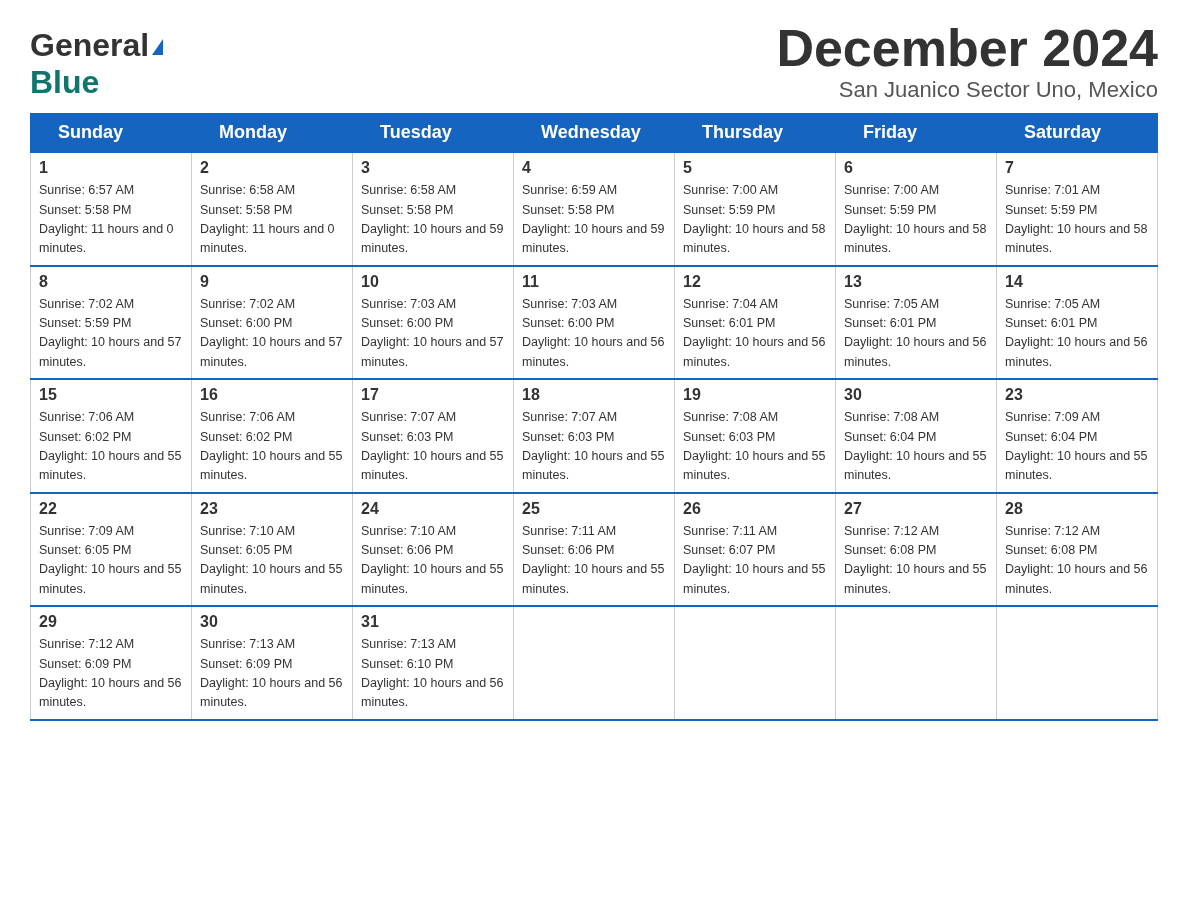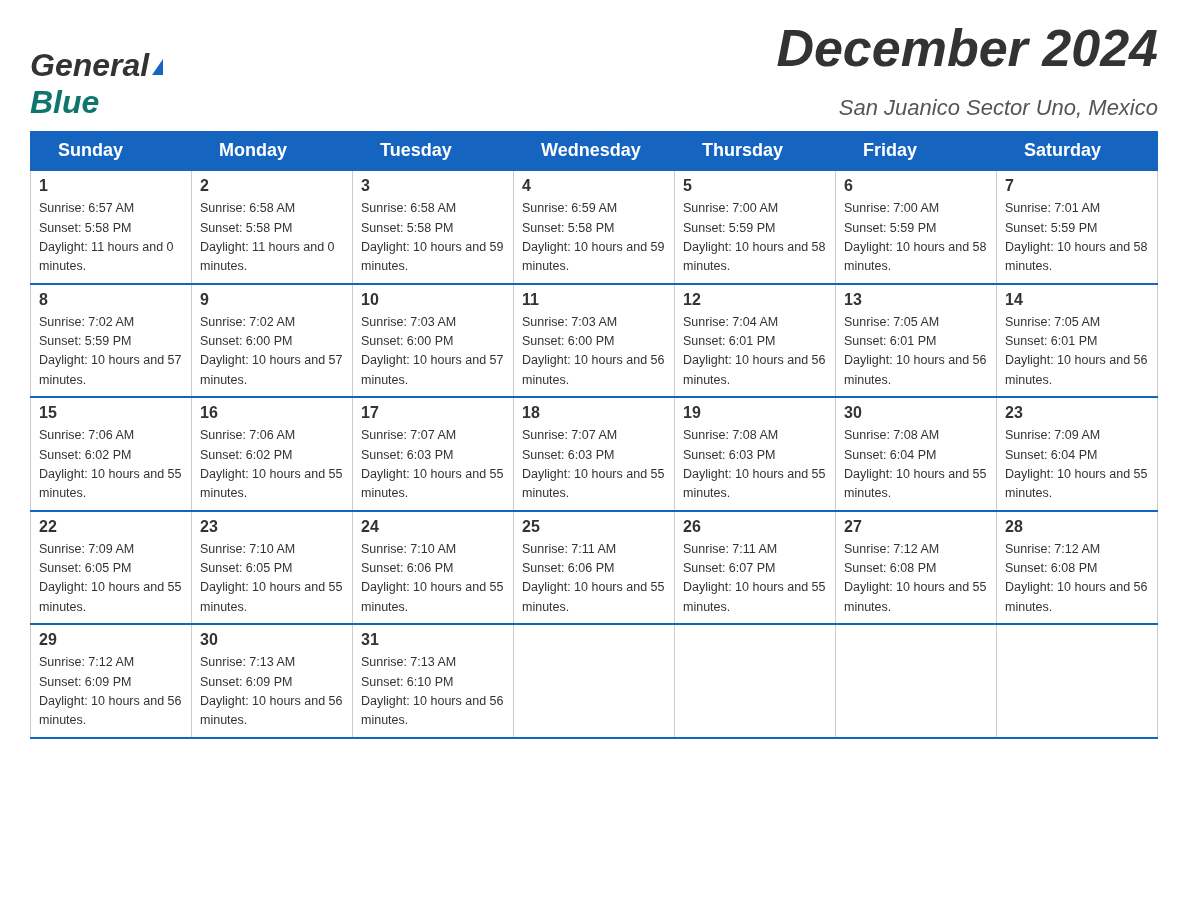--- a/index.html
+++ b/index.html
@@ -5,44 +5,43 @@
     * { margin: 0; padding: 0; box-sizing: border-box; }
     body {
       font-family: Arial, sans-serif;
       background: #fff;
       width: 1188px;
       min-height: 918px;
       padding: 20px 30px;
     }
     .header-row {
       display: flex;
-      align-items: flex-end;
+      align-items: center;
       justify-content: space-between;
       margin-bottom: 10px;
-      font-style: italic;
     }
     .logo {
       display: flex;
       flex-direction: column;
       align-items: flex-start;
       padding-top: 5px;
     }
     .title-section {
       text-align: right;
     }
     .month-title {
       font-size: 52px;
       font-weight: bold;
       color: #333;
       line-height: 1.1;
     }
     .location-title {
       font-size: 22px;
       color: #555;
-      margin-top: 18px;
+      margin-top: 0;
     }
     .calendar-table {
       width: 100%;
       border-collapse: collapse;
       margin-top: 10px;
     }
     .calendar-table th {
       background-color: #1565c0;
       color: #fff;
       font-size: 18px;

